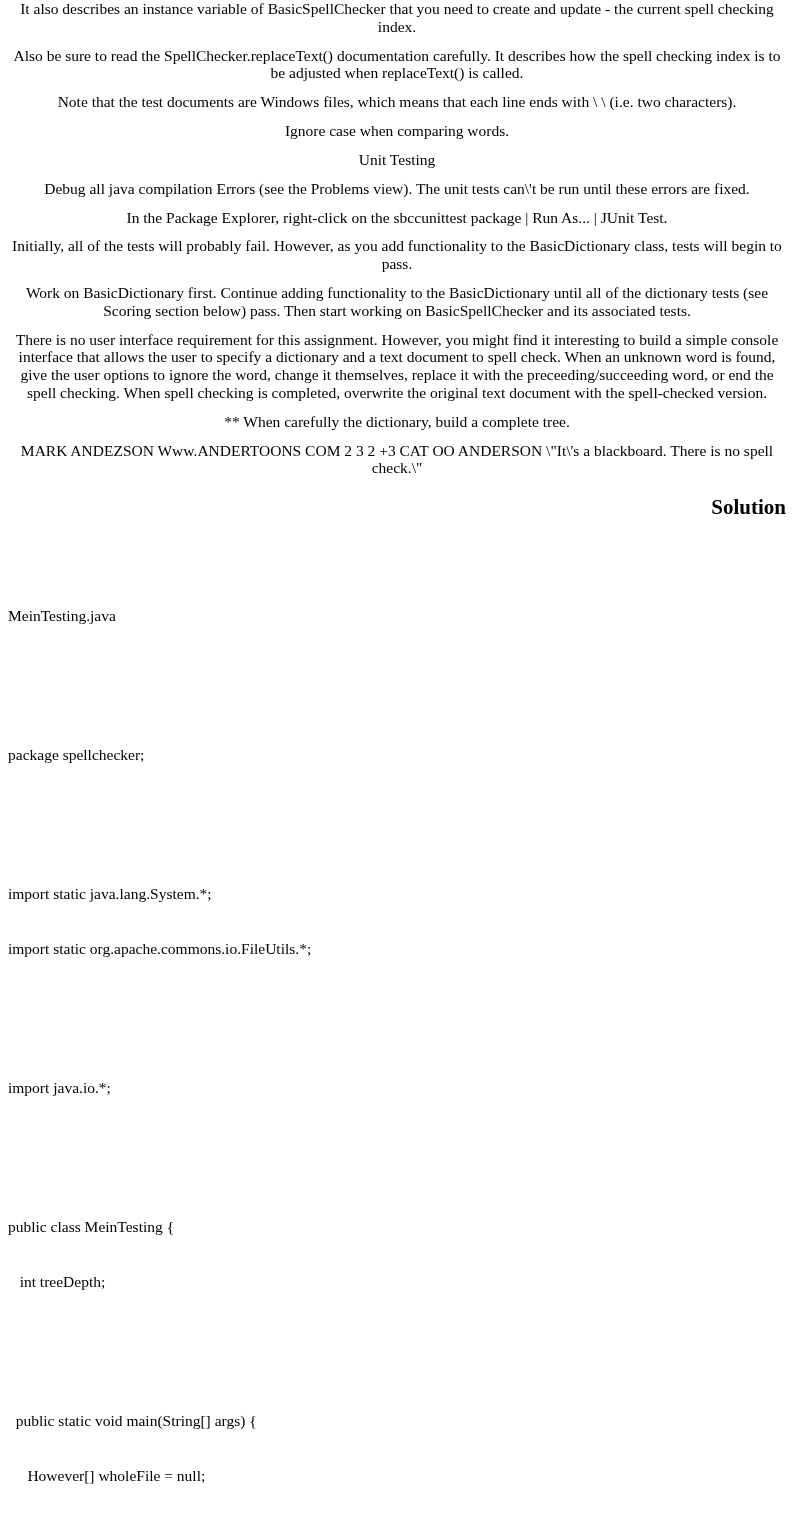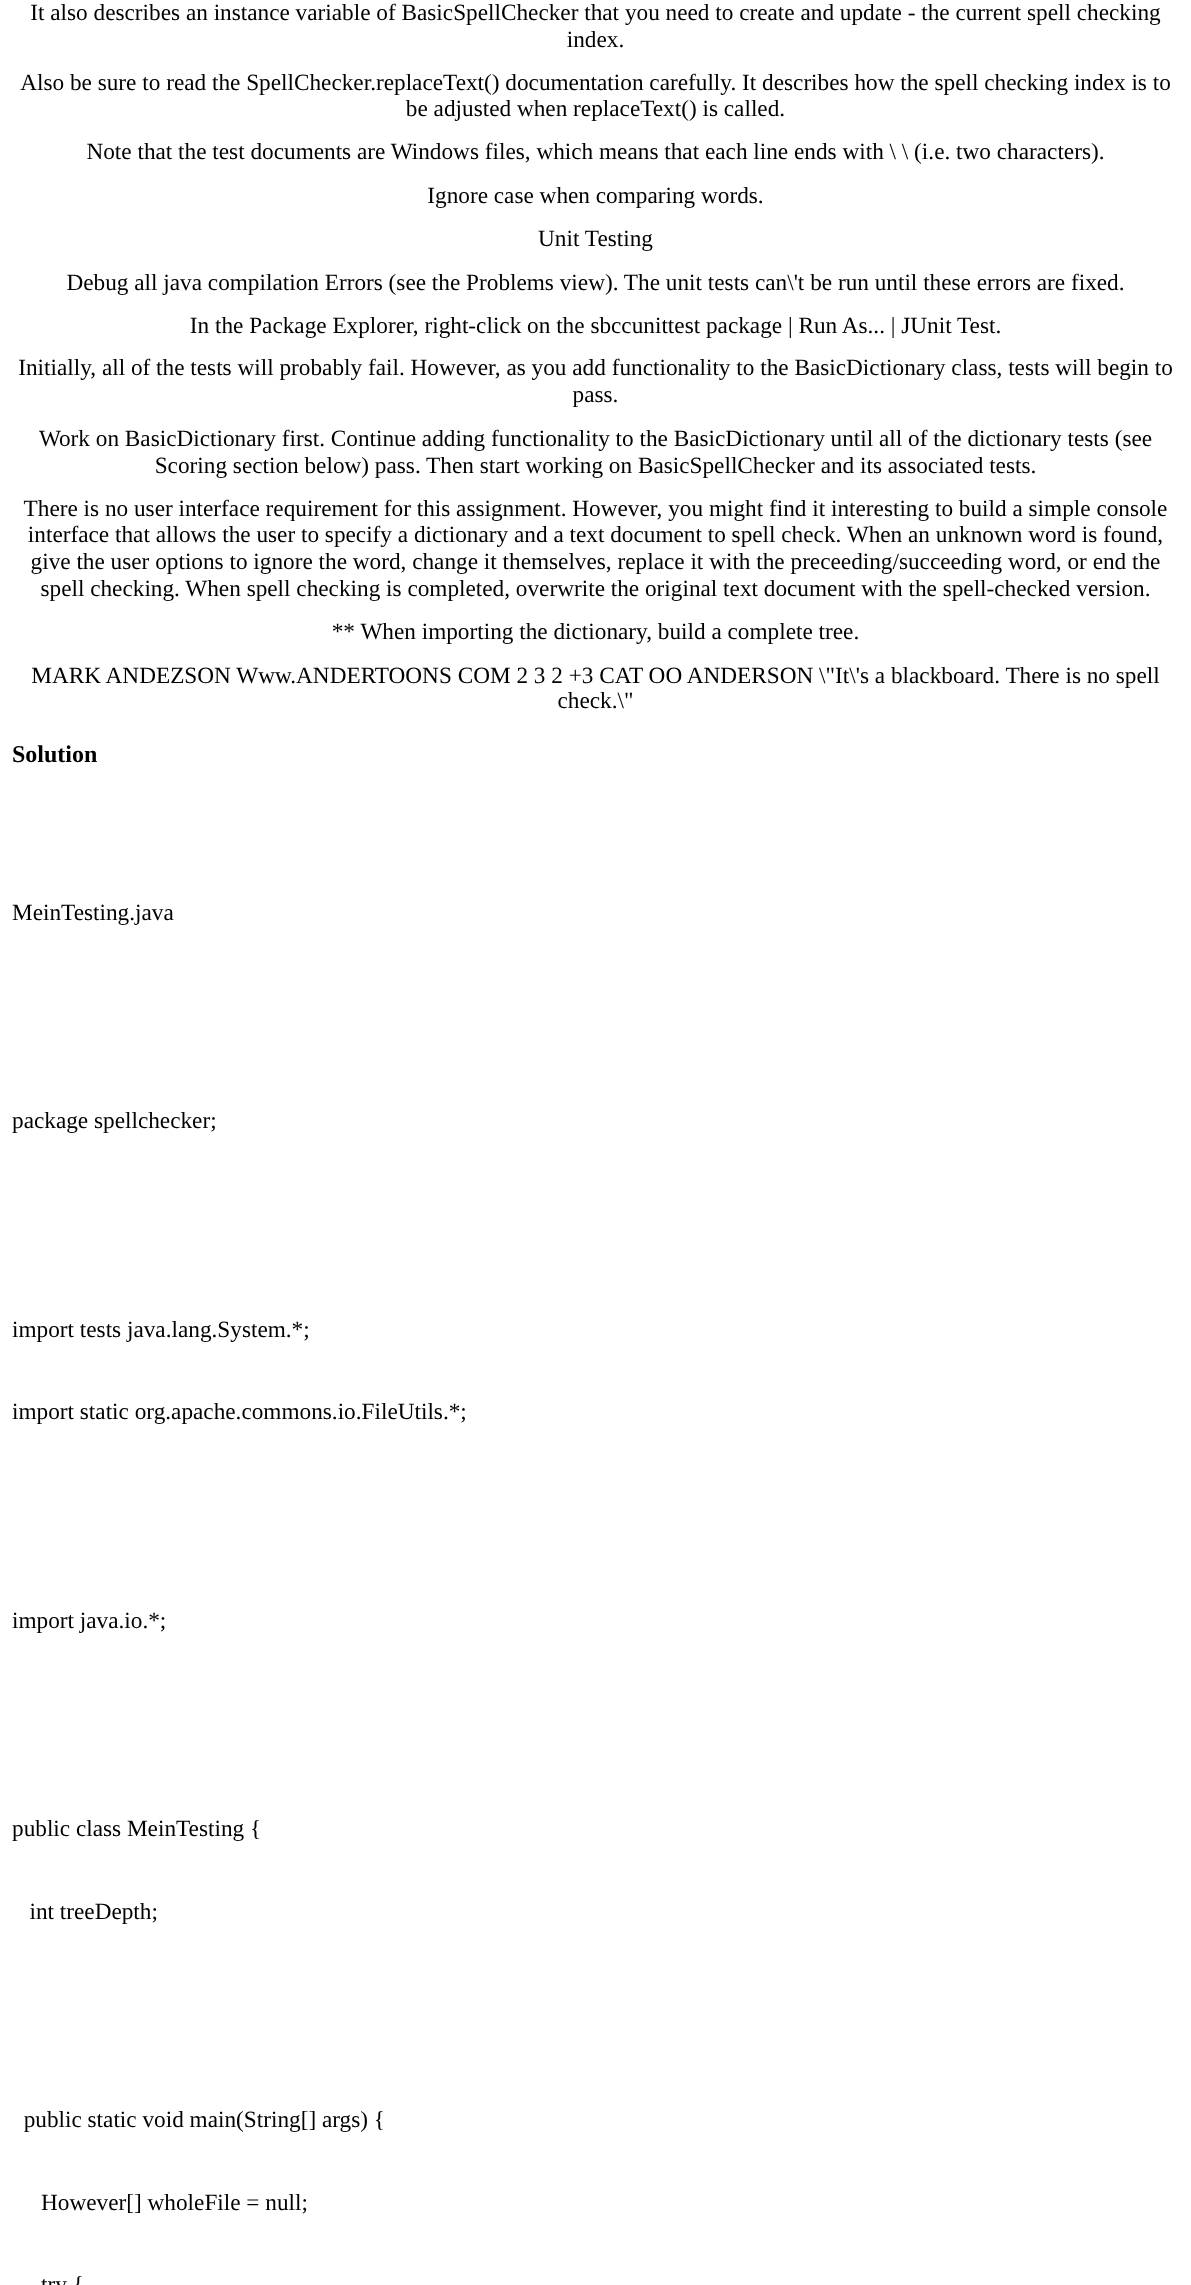--- a/index.html
+++ b/index.html
@@ -17,24 +17,25 @@
     box-sizing: border-box;
     padding: 0 8px;
   }
   p.para {
     font-size: 15.5px;
     line-height: 1.15;
     margin: 0 0 11px 0;
     text-align: center;
   }
   h2.solution {
-    font-size: 16px;
+    font-size: 21px;
     font-weight: bold;
-    margin: 18px 0 14px 0;
+    margin: 18px 0 14px 10px;
     font-family: "Liberation Serif", serif;
+    text-align: right;
   }
   .code-block {
     font-size: 15.5px;
     line-height: 1.18;
     margin: 0;
     white-space: pre-wrap;
     font-family: "Liberation Serif", serif;
   }
   .code-line {
     white-space: pre-wrap;
@@ -52,34 +53,34 @@
   <p class="para">It also describes an instance variable of BasicSpellChecker that you need to create and update - the current spell checking index.</p>
   <p class="para">Also be sure to read the SpellChecker.replaceText() documentation carefully. It describes how the spell checking index is to be adjusted when replaceText() is called.</p>
   <p class="para">Note that the test documents are Windows files, which means that each line ends with \ \ (i.e. two characters).</p>
   <p class="para">Ignore case when comparing words.</p>
   <p class="para">Unit Testing</p>
   <p class="para">Debug all java compilation Errors (see the Problems view). The unit tests can\'t be run until these errors are fixed.</p>
   <p class="para">In the Package Explorer, right-click on the sbccunittest package | Run As... | JUnit Test.</p>
   <p class="para">Initially, all of the tests will probably fail. However, as you add functionality to the BasicDictionary class, tests will begin to pass.</p>
   <p class="para">Work on BasicDictionary first. Continue adding functionality to the BasicDictionary until all of the dictionary tests (see Scoring section below) pass. Then start working on BasicSpellChecker and its associated tests.</p>
   <p class="para">There is no user interface requirement for this assignment. However, you might find it interesting to build a simple console interface that allows the user to specify a dictionary and a text document to spell check. When an unknown word is found, give the user options to ignore the word, change it themselves, replace it with the preceeding/succeeding word, or end the spell checking. When spell checking is completed, overwrite the original text document with the spell-checked version.</p>
-  <p class="para">** When importing the dictionary, build a complete tree.</p>
+  <p class="para">** When carefully the dictionary, build a complete tree.</p>
   <p class="para">MARK ANDEZSON Www.ANDERTOONS COM 2 3 2 +3 CAT OO ANDERSON \"It\'s a blackboard. There is no spell check.\"</p>
 
   <h2 class="solution">Solution</h2>
 
   <div class="code-block">
     <div class="code-group">
       <div class="code-line">MeinTesting.java</div>
     </div>
     <div class="code-group">
       <div class="code-line">package spellchecker;</div>
     </div>
     <div class="code-group">
-      <div class="code-line">import tests java.lang.System.*;</div>
+      <div class="code-line">import static java.lang.System.*;</div>
       <div class="code-line">import static org.apache.commons.io.FileUtils.*;</div>
     </div>
     <div class="code-group">
       <div class="code-line">import java.io.*;</div>
     </div>
     <div class="code-group">
       <div class="code-line">public class MeinTesting {</div>
       <div class="code-line">   int treeDepth;</div>
     </div>
     <div class="code-group">

